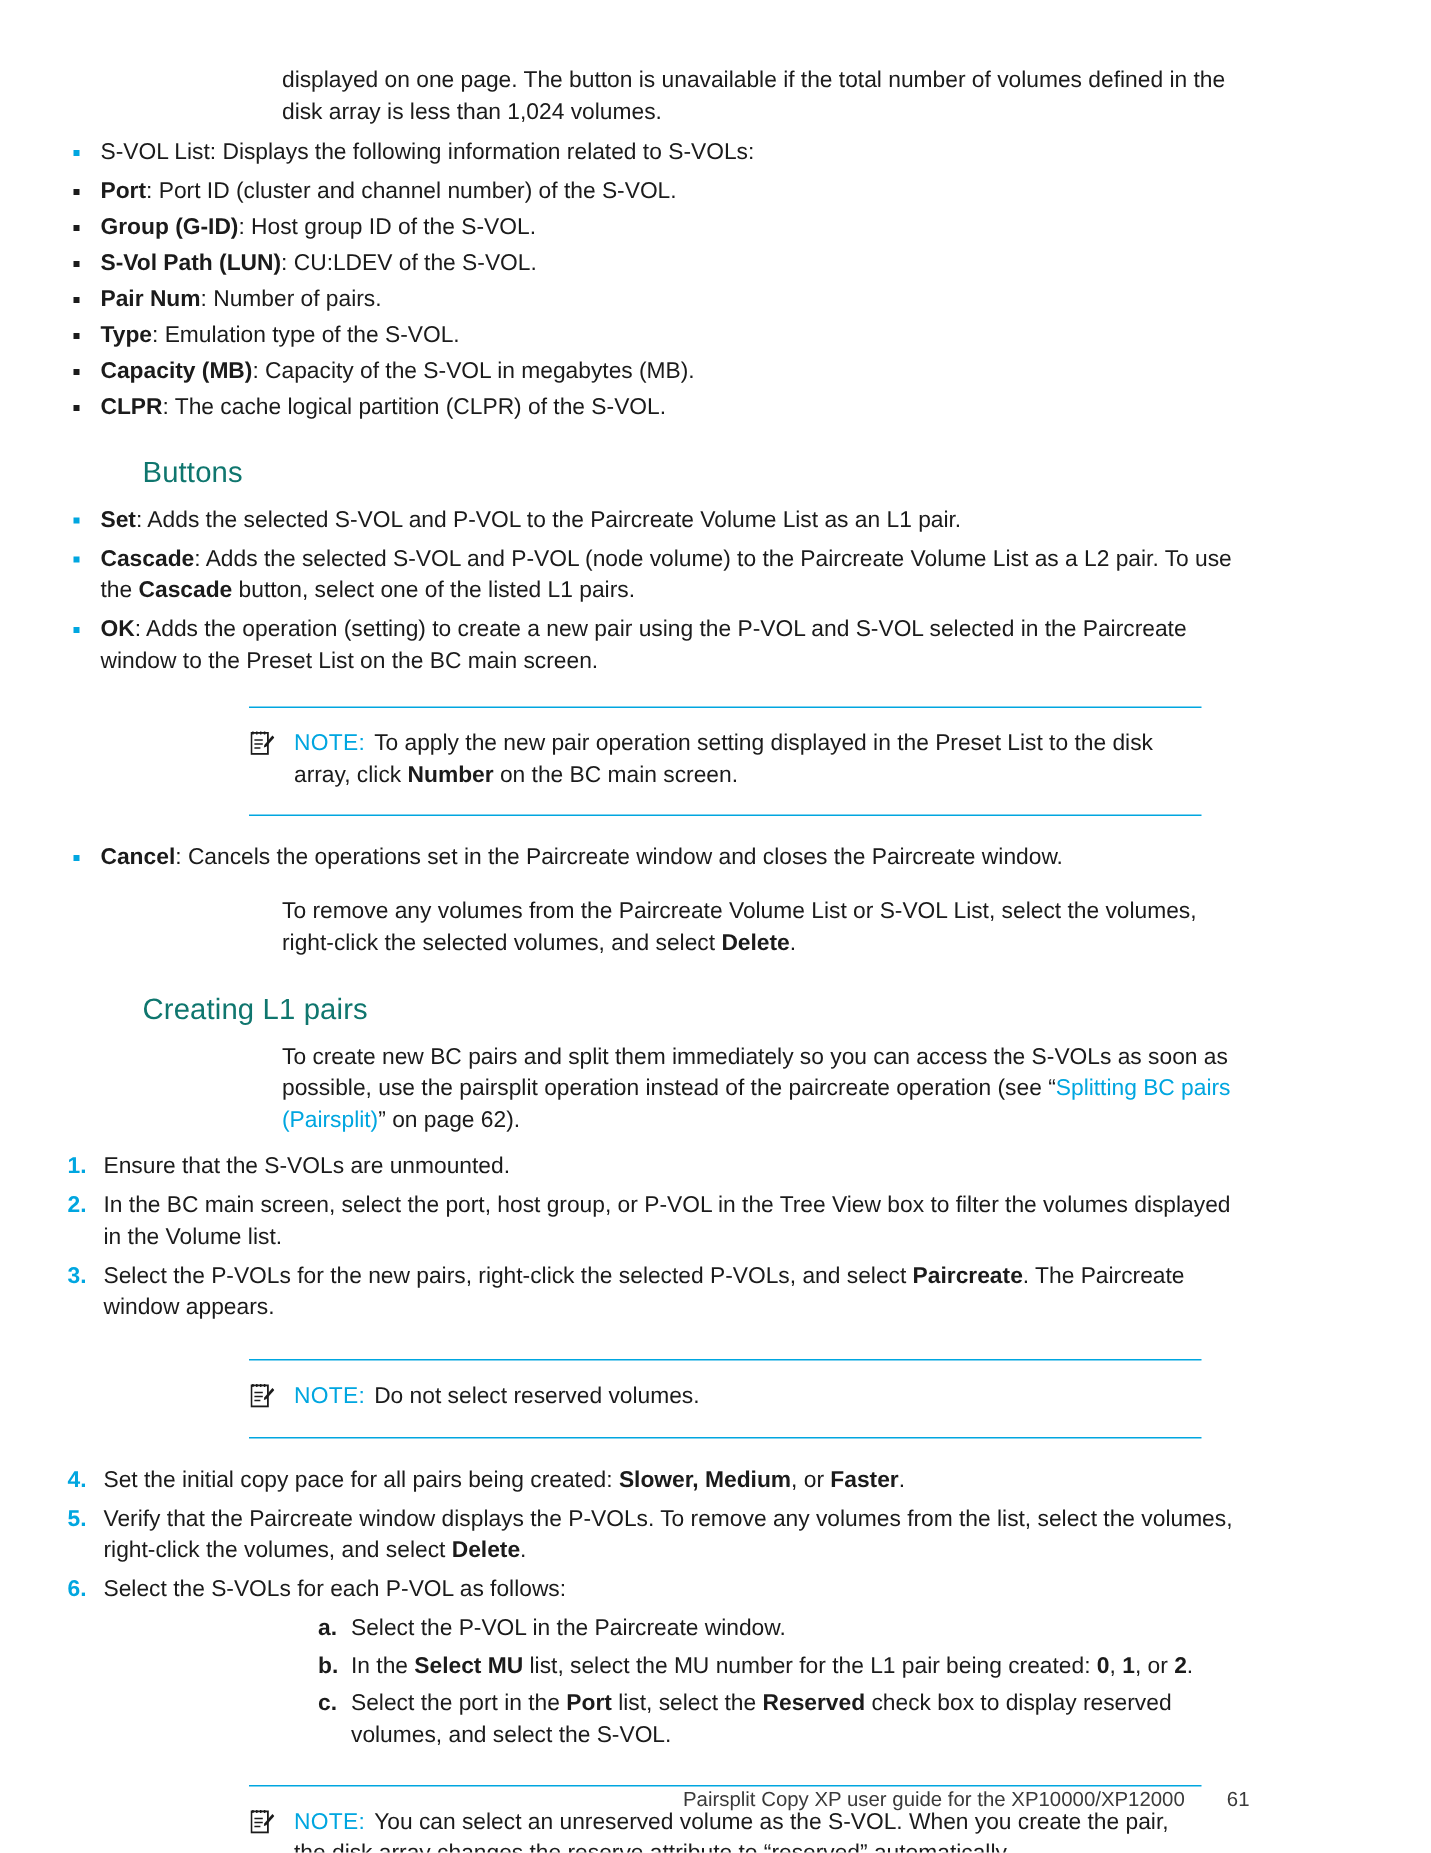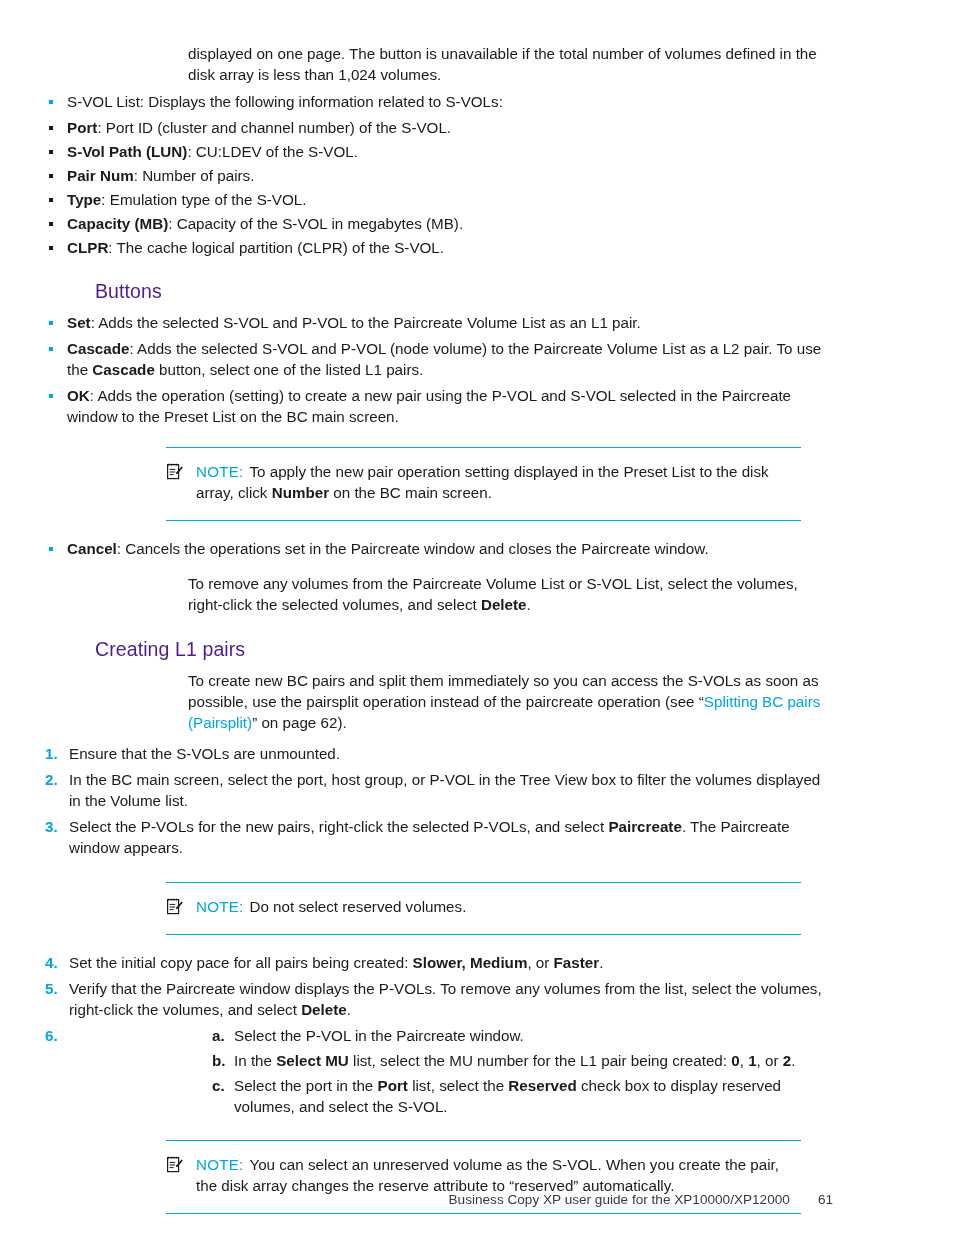--- a/index.html
+++ b/index.html
@@ -31,21 +31,21 @@
     line-height: 1.38;
     color: #1b1b1b;
   }
 
   .indent-1 { margin-left: 143px; }   
   .indent-bullet { margin-left: 121px; }
   .indent-sub { margin-left: 155px; }
 
   
   h2.section-head {
-    color: #4c1d95;
+    color: #0f766e;
     font-size: 19.5px;
     font-weight: normal;
     margin: 0;
     padding: 0;
     letter-spacing: .1px;
   }
 
   
   ul.bullets {
     list-style: none;
@@ -177,20 +177,21 @@
   <div class="sp-6"></div>
 
   <ul class="bullets">
     <li>
       <span>S-VOL List: Displays the following information related to S-VOLs:</span>
     </li>
   </ul>
 
   <ul class="bullets dark tight indent-sub" style="margin-top:4px;">
     <li><b>Port</b><span>: Port ID (cluster and channel number) of the S-VOL.</span></li>
+    <li><b>Group (G-ID)</b><span>: Host group ID of the S-VOL.</span></li>
     <li><b>S-Vol Path (LUN)</b><span>: CU:LDEV of the S-VOL.</span></li>
     <li><b>Pair Num</b><span>: Number of pairs.</span></li>
     <li><b>Type</b><span>: Emulation type of the S-VOL.</span></li>
     <li><b>Capacity (MB)</b><span>: Capacity of the S-VOL in megabytes (MB).</span></li>
     <li><b>CLPR</b><span>: The cache logical partition (CLPR) of the S-VOL.</span></li>
   </ul>
 
   <div class="sp-18"></div>
 
   <h2 class="section-head" style="margin-left:50px;">Buttons</h2>
@@ -288,21 +289,21 @@
   <div class="sp-18"></div>
 
   <ol class="numbered indent-1">
     <li>
       <span class="num">4.</span><span>Set the initial copy pace for all pairs being created: </span><b>Slower, Medium</b><span>, or </span><b>Faster</b><span>.</span>
     </li>
     <li>
       <span class="num">5.</span><span>Verify that the Paircreate window displays the P-VOLs. To remove any volumes from the list, select the volumes, right-click the volumes, and select </span><b>Delete</b><span>.</span>
     </li>
     <li>
-      <span class="num">6.</span>
+      <span class="num">6.</span><span>Select the S-VOLs for each P-VOL as follows:</span>
     </li>
   </ol>
 
   <ol class="alpha" style="margin-left:167px; margin-top:4px;">
     <li>
       <span class="num">a.</span><span>Select the P-VOL in the Paircreate window.</span>
     </li>
     <li>
       <span class="num">b.</span><span>In the </span><b>Select MU</b><span> list, select the MU number for the L1 pair being created: </span><b>0</b><span>, </span><b>1</b><span>, or </span><b>2</b><span>.</span>
     </li>
@@ -326,16 +327,16 @@
           <line x1="4.2" y1="0.7" x2="4.2" y2="2.6" stroke="#1b1b1b" stroke-width="1"></line>
           <line x1="6.8" y1="0.7" x2="6.8" y2="2.6" stroke="#1b1b1b" stroke-width="1"></line>
           <line x1="9.4" y1="0.7" x2="9.4" y2="2.6" stroke="#1b1b1b" stroke-width="1"></line>
         </svg>
       </span>
       <span class="note-label">NOTE:</span><span class="note-body">You can select an unreserved volume as the S-VOL. When you create the pair, the disk array changes the reserve attribute to “reserved” automatically.</span>
     </div>
   </div>
 
   <div class="footer">
-    <span>Business Copy XP user guide for the XP10000/XP12000</span><span class="pg">61</span>
+    <span>Pairsplit Copy XP user guide for the XP10000/XP12000</span><span class="pg">61</span>
   </div>
 
 </div>
 
 </body></html>

